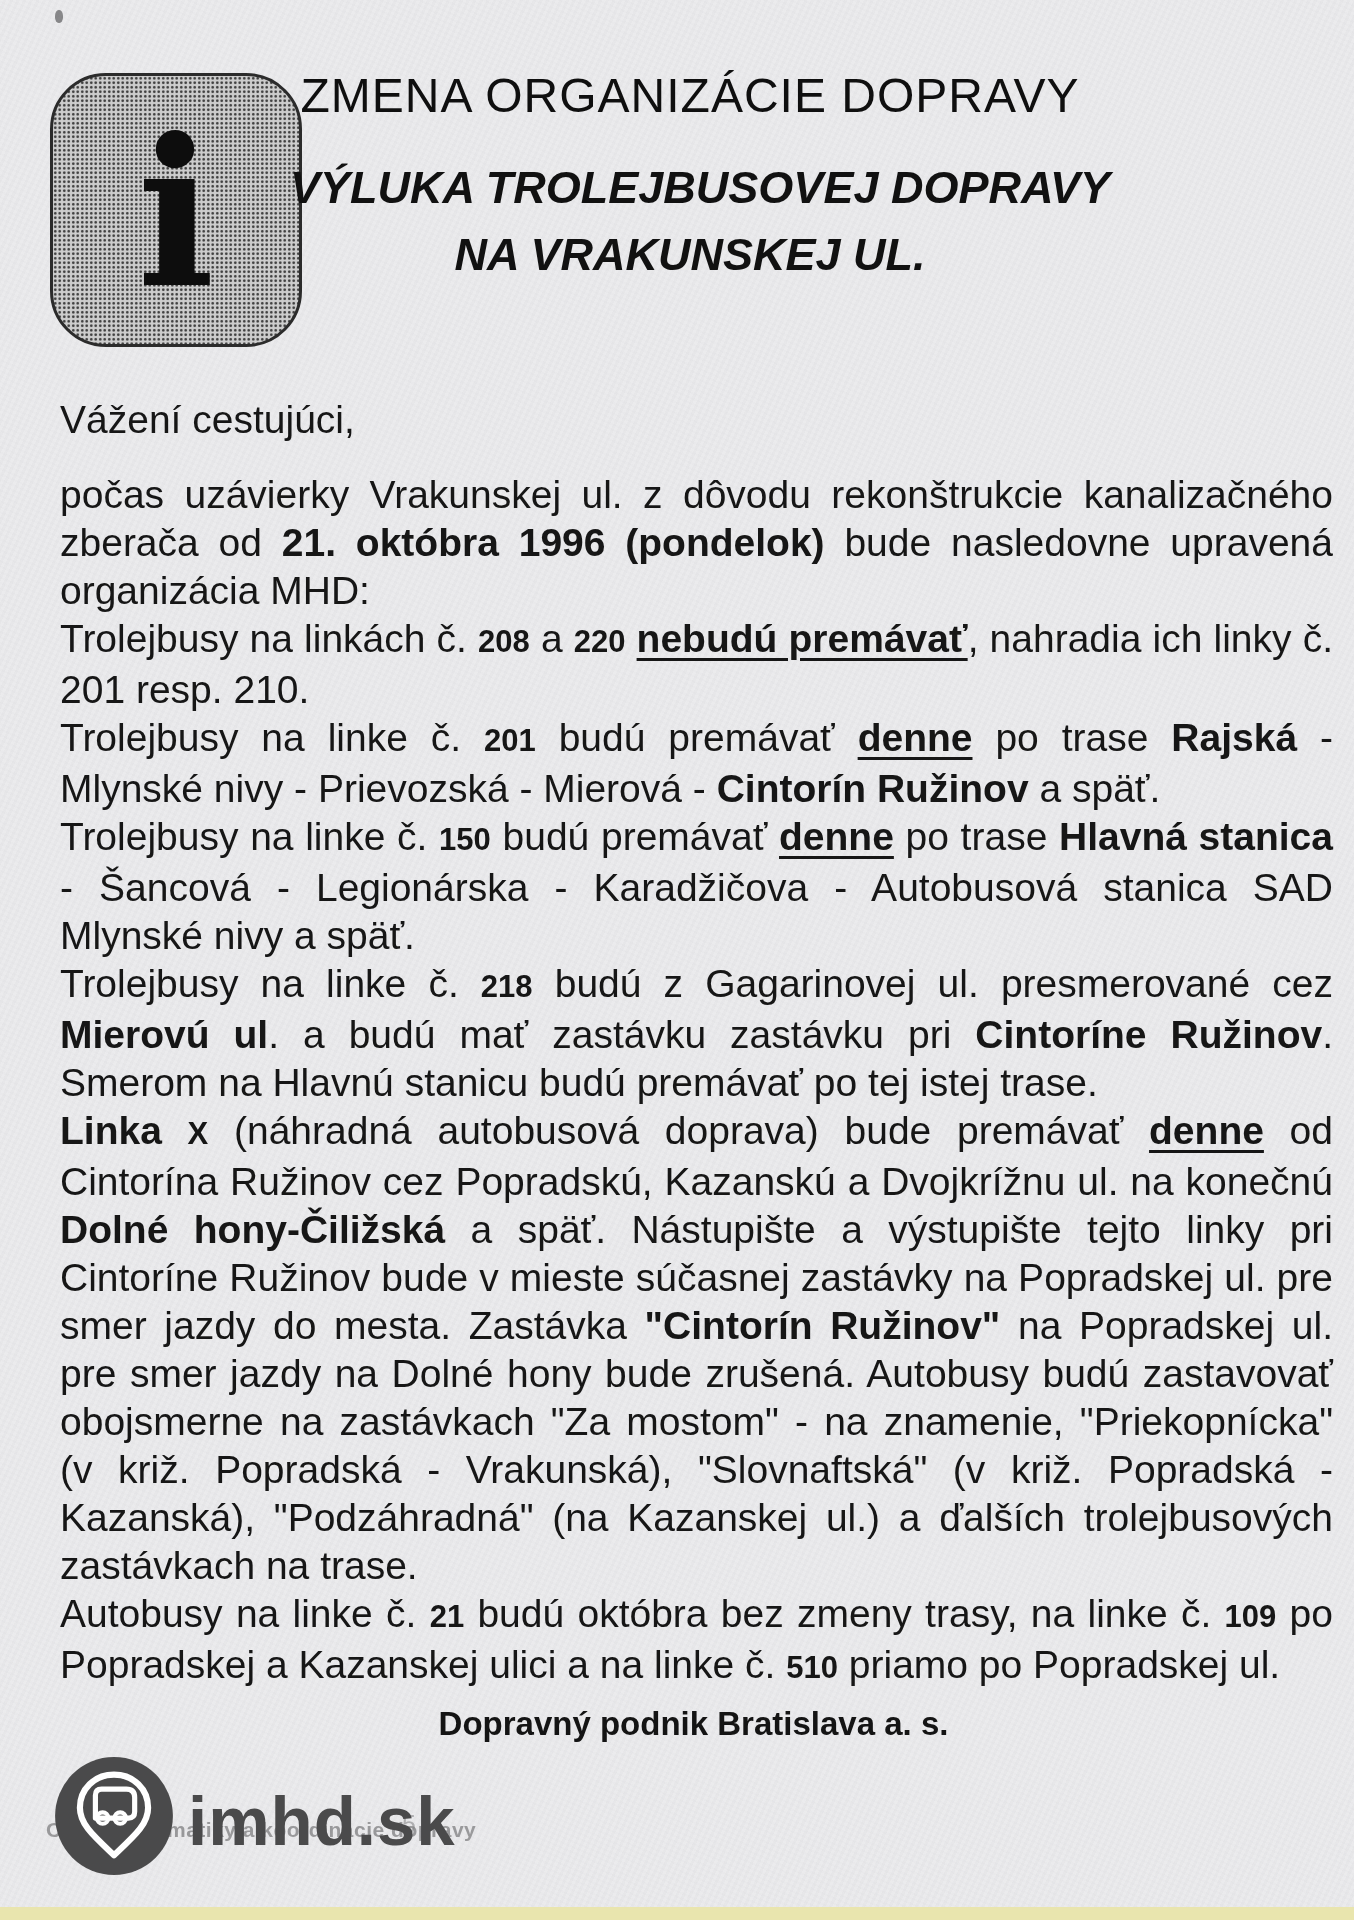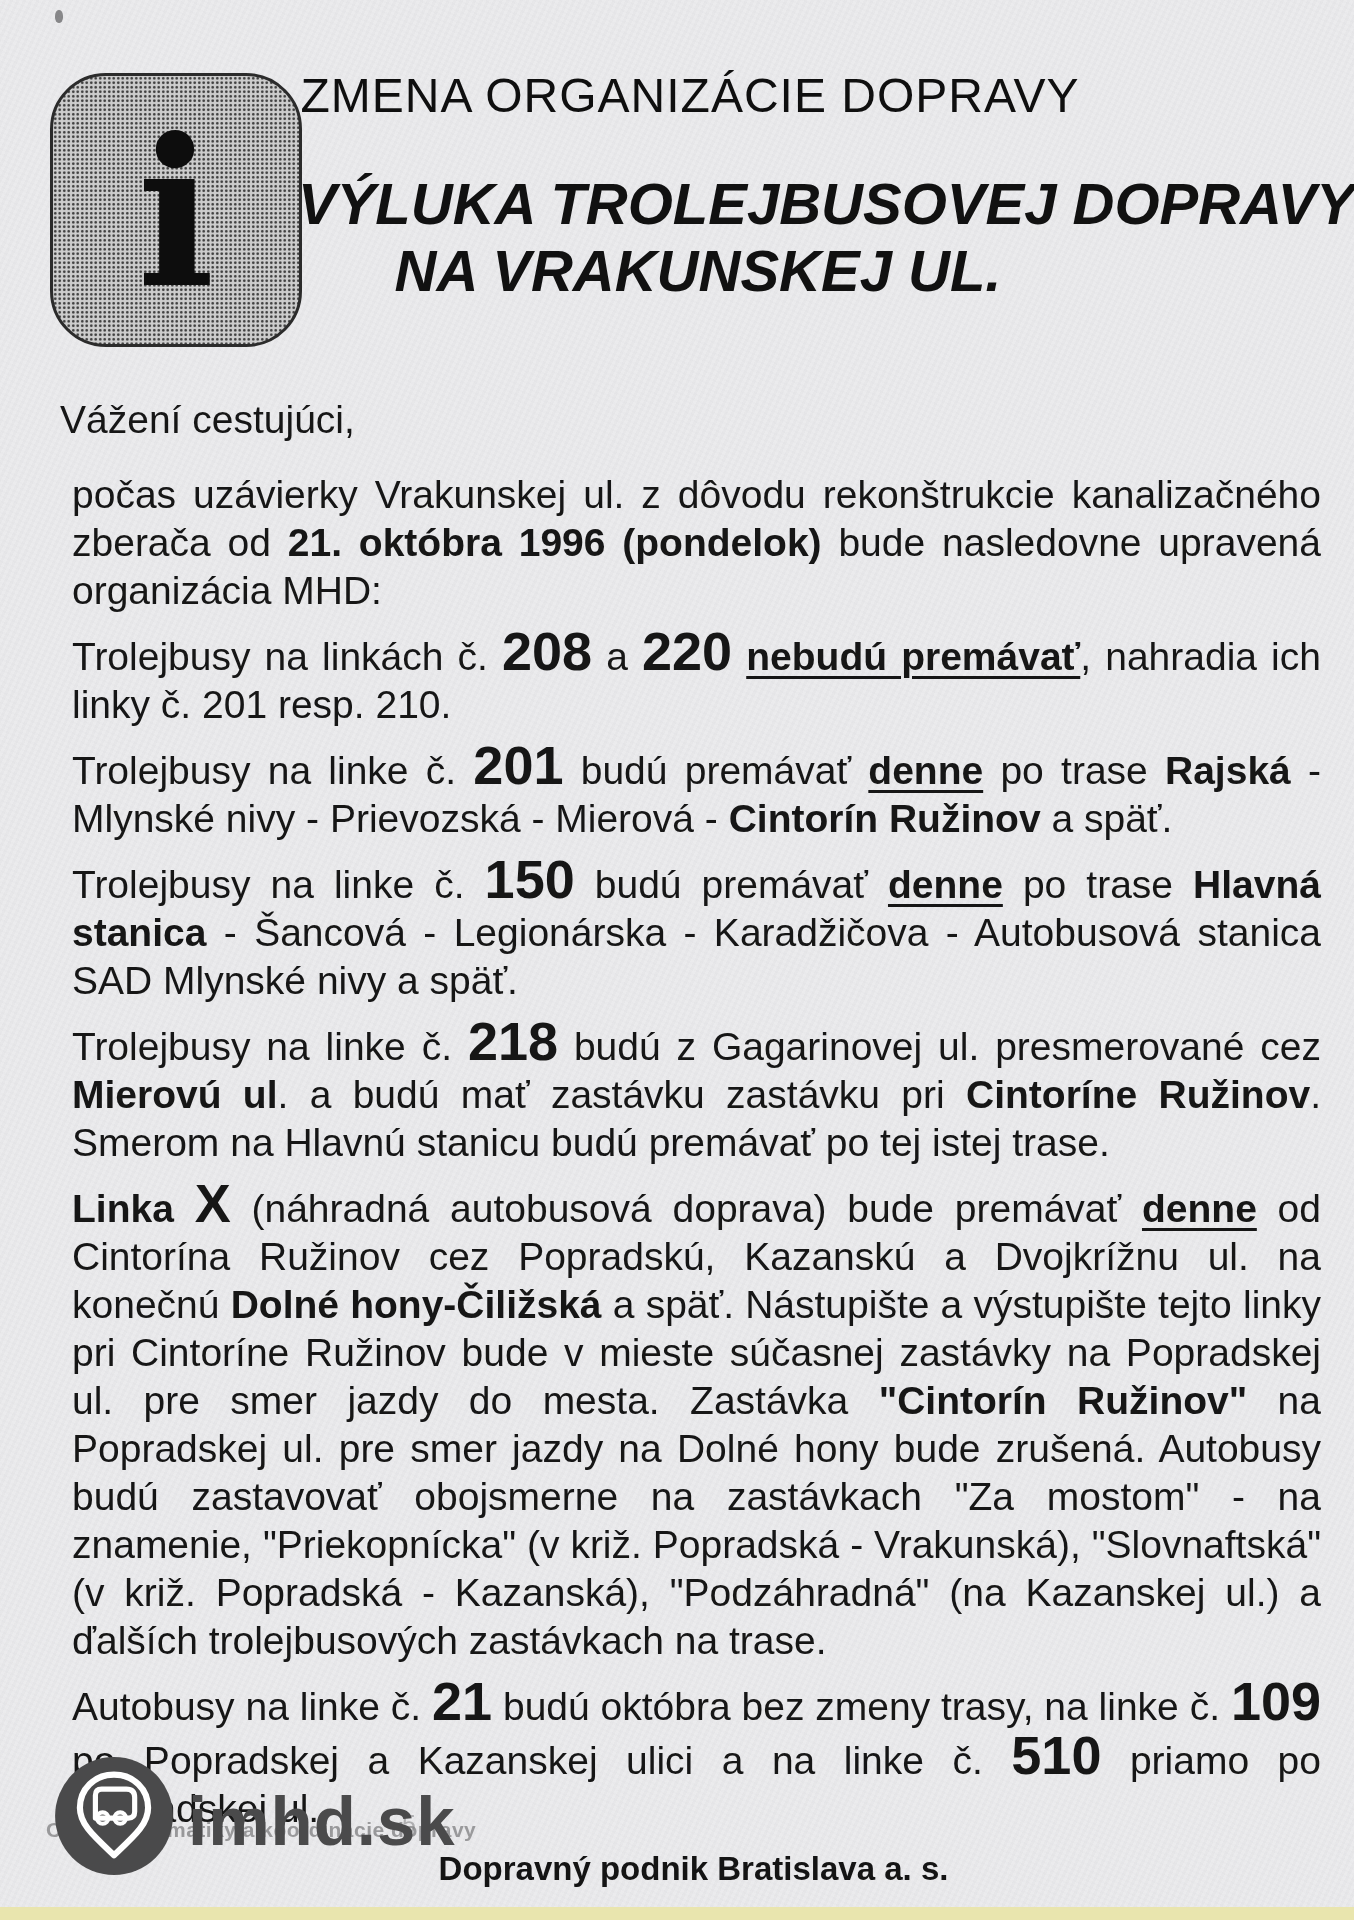--- a/index.html
+++ b/index.html
@@ -29,36 +29,36 @@
     font-family:"DejaVu Serif", serif;
     font-weight:bold;font-size:205px;line-height:1;
     color:#0d0d0d;margin-top:6px;
   }
   .page-title{
     position:absolute;left:290px;top:68px;width:800px;margin:0;
     text-align:center;font-size:48px;font-weight:normal;letter-spacing:1px;
     color:#0f0f0f;white-space:nowrap;
   }
   .page-subtitle{
-    position:absolute;left:290px;width:800px;margin:8px;
-    text-align:center;font-size:58px;font-weight:bold;font-style:italic;
+    position:absolute;left:290px;width:800px;margin:0;
+    text-align:center;font-size:45px;font-weight:bold;font-style:italic;
     color:#111;white-space:nowrap;
   }
   .subtitle-1{top:162px;}
   .subtitle-2{top:229px;}
   
   .body-block{
     position:absolute;left:60px;top:396px;width:1273px;
     font-size:39px;line-height:48px;color:#161616;
   }
   .salutation{margin:0 0 27px 0;}
-  .para{margin:12px;text-align:justify;}
+  .para{margin:0;text-align:justify;}
   .para .b{font-weight:bold;}
   .para .u{text-decoration:underline;text-decoration-thickness:3px;text-underline-offset:6px;}
-  .para .n{font-size:54px;}
+  .para .n{font-size:31px;}
   .signature{
     margin:8px 6px 0 0;text-align:center;
     font-size:33px;font-weight:bold;color:#141414;
   }
   
   .stamp-text{
     position:absolute;left:46px;top:1818px;z-index:1;
     font-size:21px;font-weight:bold;color:rgba(88,88,90,0.55);
     letter-spacing:0.5px;white-space:nowrap;
   }

